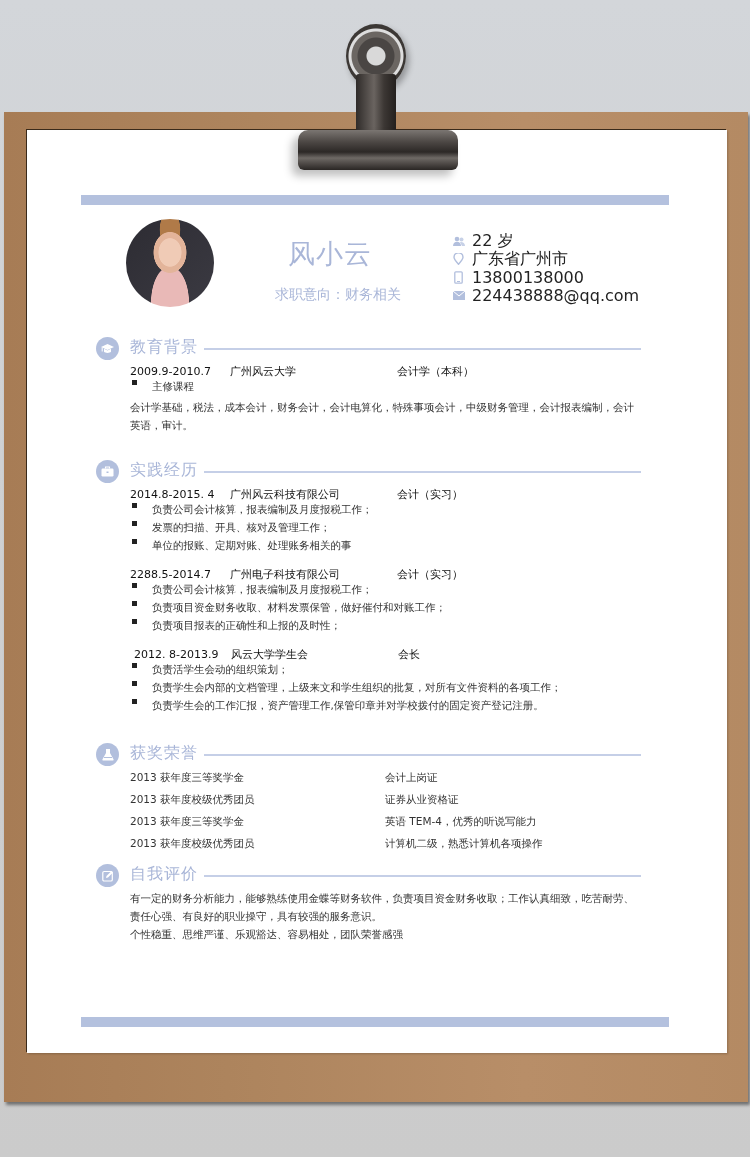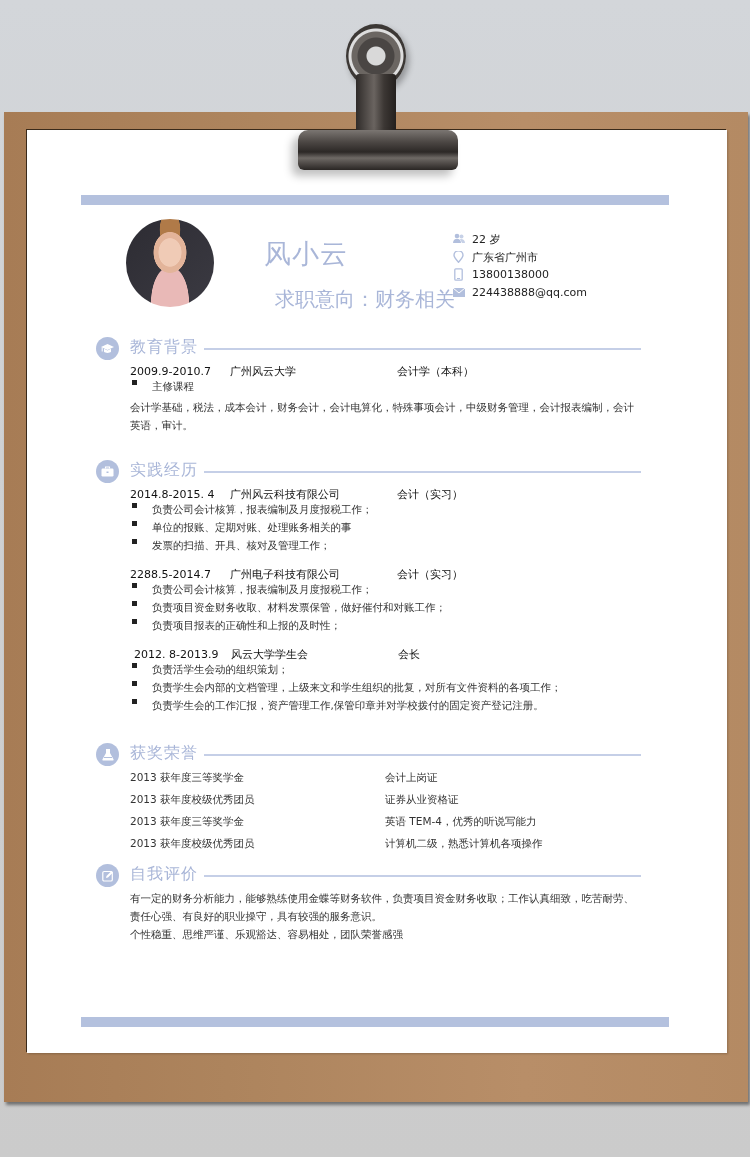--- a/index.html
+++ b/index.html
@@ -42,24 +42,24 @@
   .bar.bottom { left: 81px; top: 1017px; width: 588px; height: 10px; }
 
   .avatar {
     position: absolute; left: 126px; top: 219px; width: 88px; height: 88px; border-radius: 50%;
     background: radial-gradient(ellipse at 50% 38%, #f0cbb6 0 18%, #e3b49a 19% 26%, transparent 27%),
                 radial-gradient(ellipse at 50% 12%, #b07a48 0 16%, transparent 17%),
                 radial-gradient(ellipse at 50% 95%, #e9b9b7 0 30%, transparent 31%),
                 linear-gradient(135deg, #2d2c33, #3b3a42);
     overflow: hidden;
   }
-  .name { position: absolute; left: 264px; top: 236px; font-size: 27px; color: #a9b6d8; letter-spacing: 1px; }
-  .intent { position: absolute; left: 275px; top: 286px; font-size: 20px; color: #a9b6d8; }
+  .name { position: absolute; left: 288px; top: 236px; font-size: 27px; color: #a9b6d8; letter-spacing: 1px; }
+  .intent { position: absolute; left: 275px; top: 286px; font-size: 14px; color: #a9b6d8; }
   .contact { position: absolute; left: 452px; top: 232px; }
-  .contact .row { display: flex; height: 18px; font-size: 11px; color: #222; }
+  .contact .row { display: flex; align-items: center; height: 18px; font-size: 16px; color: #222; }
   .contact .ic { width: 13px; height: 13px; margin-right: 7px; display: inline-flex; align-items: center; justify-content: center; }
   .contact svg { display: block; }
 
   .section { position: absolute; left: 96px; width: 545px; }
   .sec-head { position: relative; height: 26px; }
   .sec-icon {
     position: absolute; left: 0; top: 1px; width: 23px; height: 23px; border-radius: 50%;
     background: #b2bfdd; display: flex; align-items: center; justify-content: center;
   }
   .sec-title { position: absolute; left: 34px; top: 1px; font-size: 16px; color: #a9b6d8; letter-spacing: 1px; }
@@ -176,25 +176,25 @@
       <span class="d">2014.8-2015. 4</span>
       <span class="o">广州风云科技有限公司</span>
       <span>会计（实习）</span>
     </div>
     <div class="bl">
         <span class="sq"></span>
         <span>负责公司会计核算，报表编制及月度报税工作；</span>
       </div>
     <div class="bl">
         <span class="sq"></span>
+        <span>发票的扫描、开具、核对及管理工作；</span>
+      </div>
+    <div class="bl">
+        <span class="sq"></span>
         <span>单位的报账、定期对账、处理账务相关的事</span>
-      </div>
-    <div class="bl">
-        <span class="sq"></span>
-        <span>发票的扫描、开具、核对及管理工作；</span>
       </div>
 
     <div class="entry-head" style="margin-top:8px;">
       <span class="d">2288.5-2014.7</span>
       <span class="o">广州电子科技有限公司</span>
       <span>会计（实习）</span>
     </div>
     <div class="bl">
         <span class="sq"></span>
         <span>负责公司会计核算，报表编制及月度报税工作；</span>

